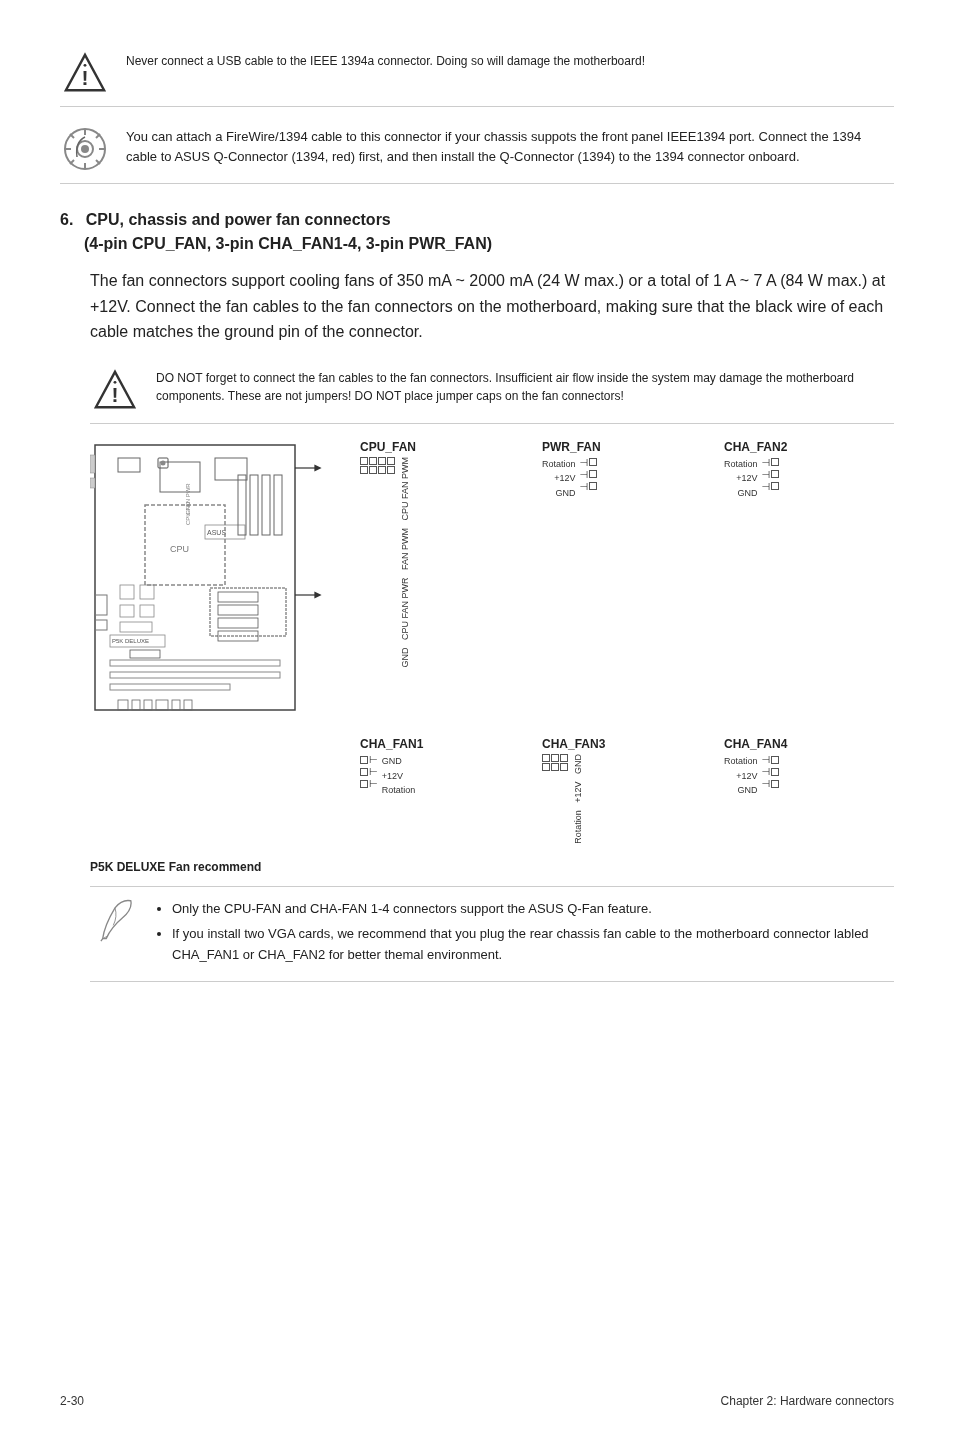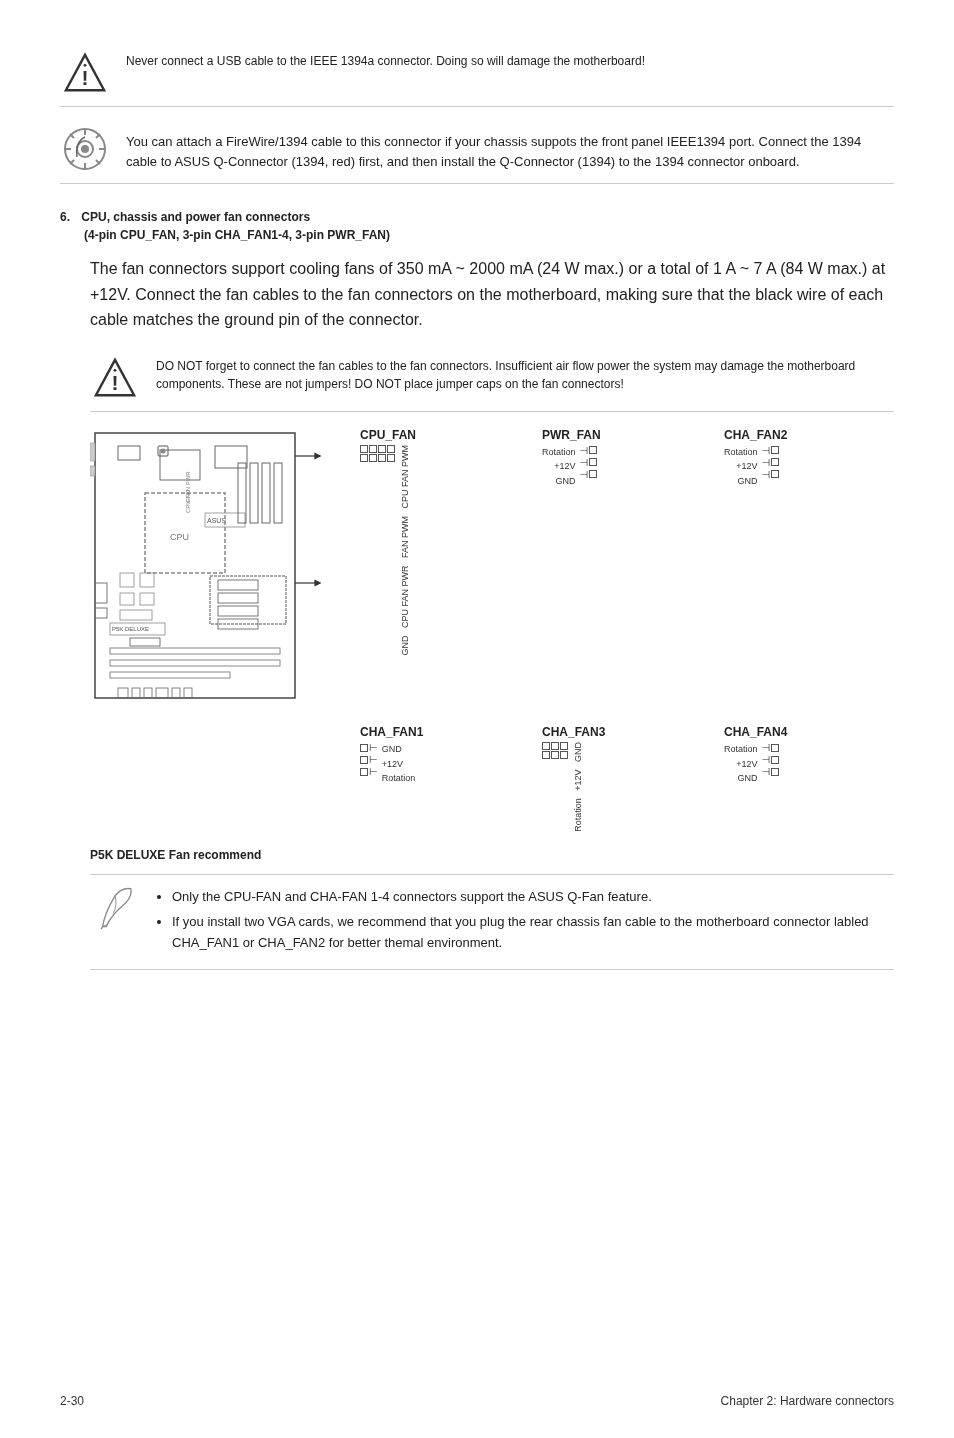--- a/index.html
+++ b/index.html
@@ -34,21 +34,21 @@
       width: 42px;
       height: 42px;
     }
     .warning-text {
       flex: 1;
       font-size: 12px;
       line-height: 1.5;
     }
     .note-block {
       display: flex;
-      align-items: flex-end;
+      align-items: flex-start;
       padding: 12px 0;
       border-bottom: 1px solid #ccc;
       margin-bottom: 16px;
     }
     .note-icon {
       width: 50px;
       flex-shrink: 0;
       margin-right: 16px;
       display: flex;
       align-items: center;
@@ -57,21 +57,21 @@
     .note-icon svg {
       width: 44px;
       height: 44px;
     }
     .note-text {
       flex: 1;
       font-size: 13px;
       line-height: 1.5;
     }
     .section-heading {
-      font-size: 12px;
+      font-size: 16px;
       font-weight: bold;
       margin: 24px 0 12px 0;
       line-height: 1.5;
     }
     .section-number {
       margin-right: 8px;
     }
     .body-text {
       font-size: 16px;
       line-height: 1.6;
@@ -204,21 +204,21 @@
     <p class="body-text">The fan connectors support cooling fans of 350 mA ~ 2000 mA (24 W max.) or a total of 1 A ~ 7 A (84 W max.) at +12V. Connect the fan cables to the fan connectors on the motherboard, making sure that the black wire of each cable matches the ground pin of the connector.</p>
 
     <div class="warning-block">
       <div class="warning-icon">
         <svg viewBox="0 0 44 44" xmlns="http://www.w3.org/2000/svg">
           <polygon points="22,3 42,40 2,40" fill="none" stroke="#333" stroke-width="2.5"></polygon>
           <text x="22" y="35" text-anchor="middle" font-size="22" font-weight="bold" fill="#333">!</text>
           <circle cx="22" cy="14" r="1.5" fill="#333"></circle>
         </svg>
       </div>
-      <div class="warning-text">DO NOT forget to connect the fan cables to the fan connectors. Insufficient air flow power the system may damage the motherboard components. These are not jumpers! DO NOT place jumper caps on the fan connectors!</div>
+      <div class="warning-text">DO NOT forget to connect the fan cables to the fan connectors. Insufficient air flow inside the system may damage the motherboard components. These are not jumpers! DO NOT place jumper caps on the fan connectors!</div>
     </div>
 
     <div class="diagram-outer">
 
       <div class="mb-drawing">
         <svg width="258" height="290" viewBox="0 0 258 290" xmlns="http://www.w3.org/2000/svg" style="display:block;">
 
           <rect x="5" y="5" width="200" height="265" fill="none" stroke="#444" stroke-width="1.5"></rect>
 
           <rect x="115" y="85" width="40" height="14" fill="none" stroke="#888" stroke-width="0.8"></rect>

